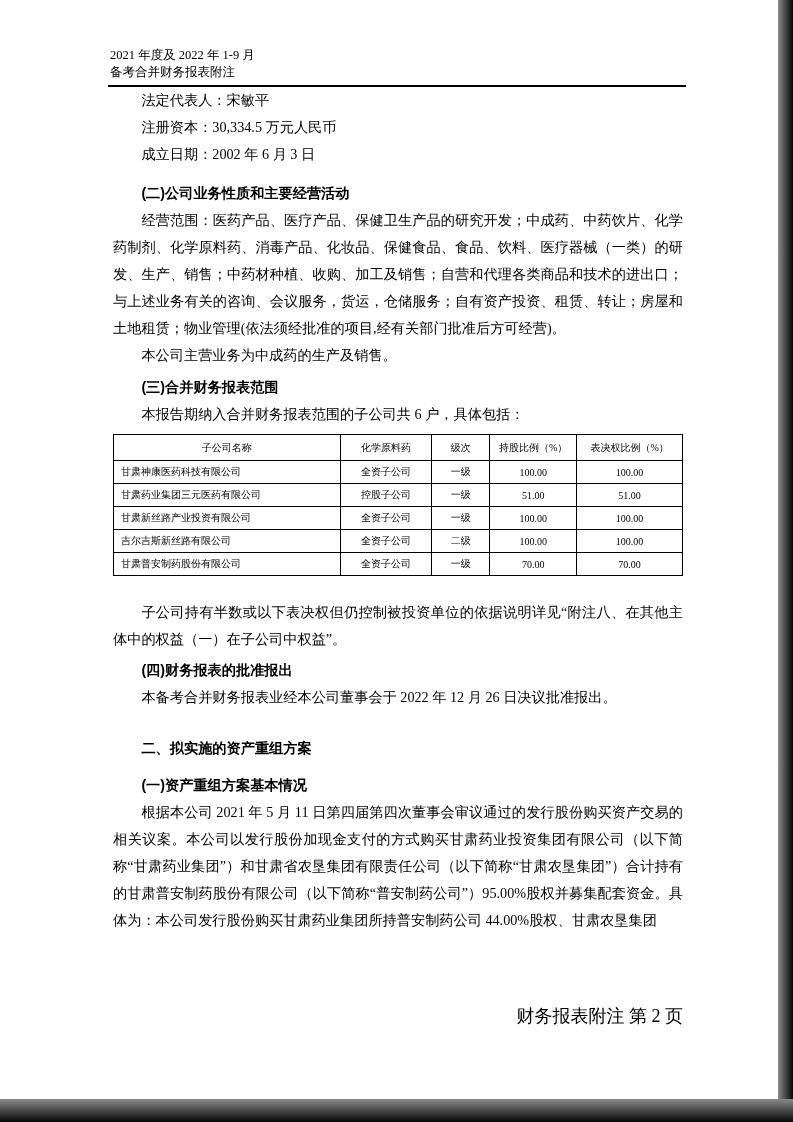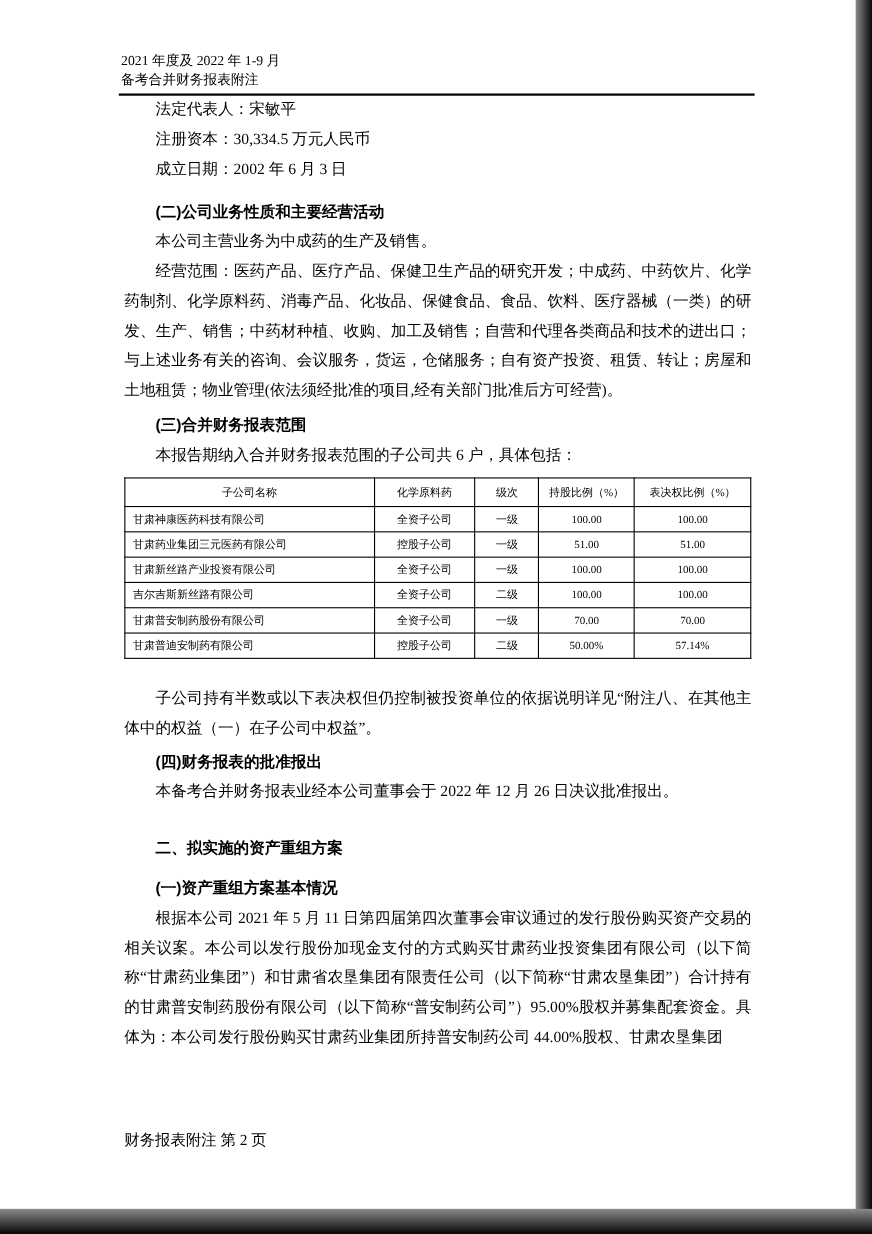--- a/index.html
+++ b/index.html
@@ -52,22 +52,22 @@
     font-size:10px;
   }
   table.sub-table th, table.sub-table td {
     border:1px solid #000; font-weight:normal;
     text-align:center; padding:2px 2px;
   }
   table.sub-table th { height:26px; }
   table.sub-table td { height:23px; }
   table.sub-table td.cell-left { text-align:left; padding-left:7px; }
   .doc-footer {
-    position:absolute; top:1028px; left:113px; width:570px;
-    text-align:left; font-size:14px;
+    position:absolute; top:1004px; left:113px; width:570px;
+    text-align:right; font-size:18px;
   }
 </style>
 </head>
 <body>
 
 <div class="canvas">
   <div class="shadow-right"></div>
   <div class="shadow-bottom"></div>
 
   <div class="page">
@@ -78,22 +78,22 @@
     </div>
     <hr class="header-rule">
 
     <div class="content">
 
       <p class="info-line">法定代表人：宋敏平</p>
       <p class="info-line">注册资本：30,334.5 万元人民币</p>
       <p class="info-line">成立日期：2002 年 6 月 3 日</p>
 
       <p class="heading mt-md">(二)公司业务性质和主要经营活动</p>
+      <p class="para">经营范围：医药产品、医疗产品、保健卫生产品的研究开发；中成药、中药饮片、化学药制剂、化学原料药、消毒产品、化妆品、保健食品、食品、饮料、医疗器械（一类）的研发、生产、销售；中药材种植、收购、加工及销售；自营和代理各类商品和技术的进出口；与上述业务有关的咨询、会议服务，货运，仓储服务；自有资产投资、租赁、转让；房屋和土地租赁；物业管理(依法须经批准的项目,经有关部门批准后方可经营)。</p>
       <p class="para">本公司主营业务为中成药的生产及销售。</p>
-      <p class="para">经营范围：医药产品、医疗产品、保健卫生产品的研究开发；中成药、中药饮片、化学药制剂、化学原料药、消毒产品、化妆品、保健食品、食品、饮料、医疗器械（一类）的研发、生产、销售；中药材种植、收购、加工及销售；自营和代理各类商品和技术的进出口；与上述业务有关的咨询、会议服务，货运，仓储服务；自有资产投资、租赁、转让；房屋和土地租赁；物业管理(依法须经批准的项目,经有关部门批准后方可经营)。</p>
 
       <p class="heading mt-sm">(三)合并财务报表范围</p>
       <p class="para">本报告期纳入合并财务报表范围的子公司共 6 户，具体包括：</p>
 
       <table class="sub-table">
         <colgroup>
           <col style="width:227px">
             <col style="width:92px">
             <col style="width:58px">
             <col style="width:87px">
@@ -137,27 +137,20 @@
             <td>100.00</td>
             <td>100.00</td>
           </tr>
           <tr>
             <td class="cell-left">甘肃普安制药股份有限公司</td>
             <td>全资子公司</td>
             <td>一级</td>
             <td>70.00</td>
             <td>70.00</td>
           </tr>
-          <tr>
-            <td class="cell-left">甘肃普迪安制药有限公司</td>
-            <td>控股子公司</td>
-            <td>二级</td>
-            <td>50.00%</td>
-            <td>57.14%</td>
-          </tr>
         </tbody>
       </table>
 
       <p class="para">子公司持有半数或以下表决权但仍控制被投资单位的依据说明详见“附注八、在其他主体中的权益（一）在子公司中权益”。</p>
 
       <p class="heading mt-note">(四)财务报表的批准报出</p>
       <p class="para">本备考合并财务报表业经本公司董事会于 2022 年 12 月 26 日决议批准报出。</p>
 
       <p class="heading mt-big">二、拟实施的资产重组方案</p>
       <p class="heading mt-sub">(一)资产重组方案基本情况</p>

